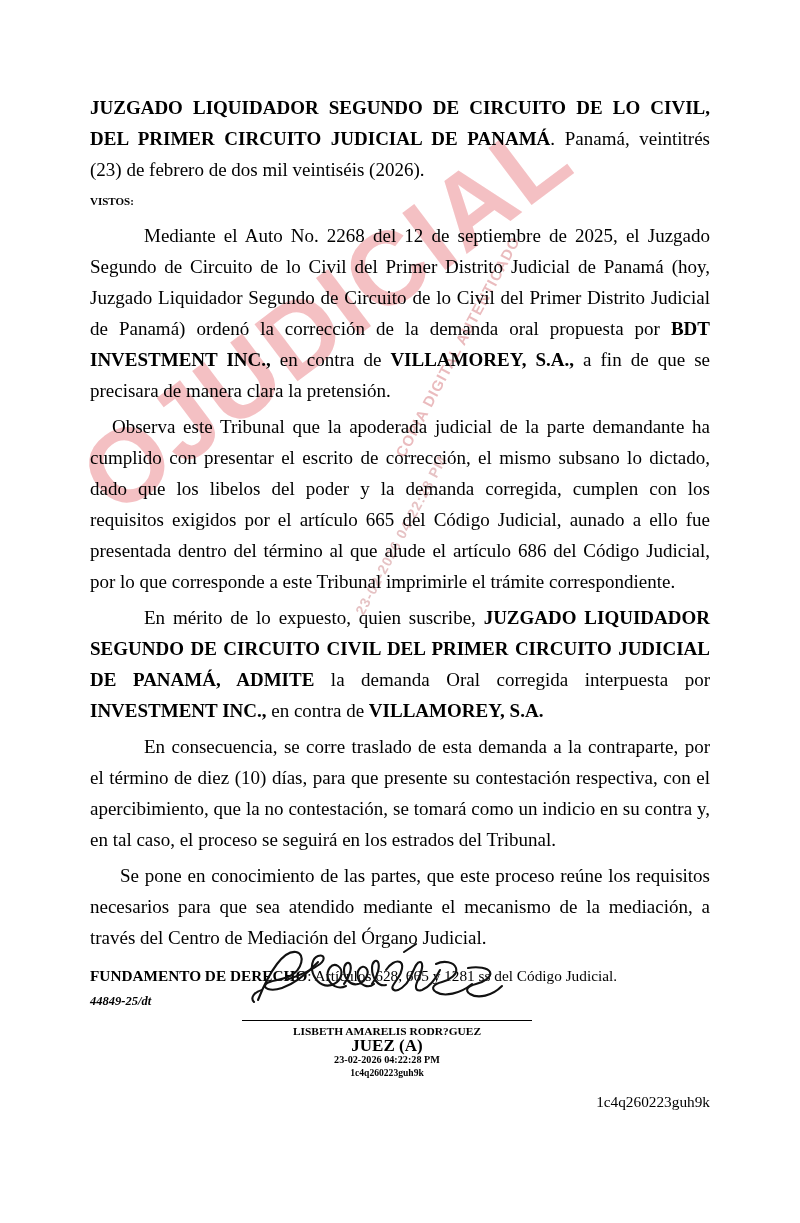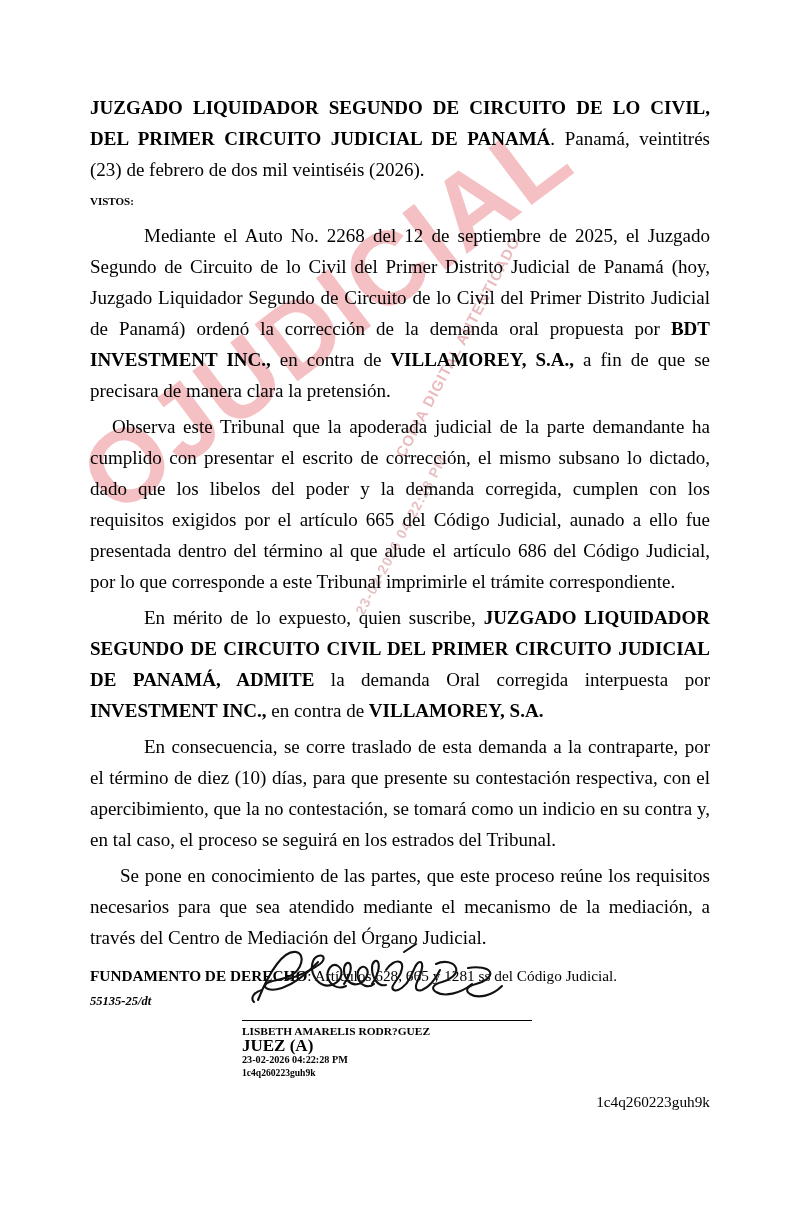--- a/index.html
+++ b/index.html
@@ -144,21 +144,21 @@
     width: 300px;
   }
   .sig-img svg { display: block; }
   .sig-rule {
     width: 290px;
     margin-left: 152px;
     border-top: 1.6px solid #000;
     margin-top: 2px;
   }
   .sig-name, .sig-role, .sig-stamp, .sig-hash {
-    text-align: left;
+    text-align: center;
     width: 290px;
     margin-left: 152px;
     font-family: "Liberation Serif", serif;
     font-weight: 700;
     color: #000;
   }
   .sig-name { font-size: 11.4px; line-height: 15px; padding-top: 3px; }
   .sig-role { font-size: 17px; line-height: 14px; }
   .sig-stamp { font-size: 10.2px; line-height: 13px; }
   .sig-hash { font-size: 9.6px; line-height: 13px; }
@@ -195,21 +195,21 @@
 
     <p class="body-txt para indent-lg"><span>En mérito de lo expuesto, quien suscribe, </span><b>JUZGADO LIQUIDADOR SEGUNDO DE CIRCUITO CIVIL DEL PRIMER CIRCUITO JUDICIAL DE PANAMÁ, ADMITE</b><span> la demanda Oral corregida interpuesta por </span><b>INVESTMENT INC.,</b><span> en contra de </span><b>VILLAMOREY, S.A.</b></p>
 
     <p class="body-txt para indent-lg">En consecuencia, se corre traslado de esta demanda a la contraparte, por el término de diez (10) días, para que presente su contestación respectiva, con el apercibimiento, que la no contestación, se tomará como un indicio en su contra  y, en tal caso, el proceso se seguirá en los estrados del Tribunal.</p>
 
     <p class="body-txt para indent-md"> Se pone en conocimiento de las partes, que este proceso reúne los requisitos necesarios para que sea atendido mediante el mecanismo de la mediación, a través del  Centro de Mediación del Órgano Judicial.</p>
 
 
     <p class="fundamento"><b>FUNDAMENTO DE DERECHO</b><span>: Artículos 628, 665 y 1281 ss del Código Judicial.</span></p>
 
-    <div class="refcode">55135-25/dt</div>
+    <div class="refcode">44849-25/dt</div>
 
     <div class="sig-block">
       <div class="sig-img">
         <svg width="300" height="80" viewBox="0 0 300 80" xmlns="http://www.w3.org/2000/svg" aria-hidden="true">
           <g fill="none" stroke="#111" stroke-width="2.1" stroke-linecap="round" stroke-linejoin="round">
             <path d="M18 60 C30 30 44 10 56 12 C66 14 62 30 50 36 C40 41 30 40 26 44 C22 48 30 52 42 48 C60 42 72 28 78 22"></path>
             <path d="M46 40 C58 36 72 30 80 24 C86 19 84 14 78 16 C72 18 70 28 74 36 C78 44 86 48 94 44 C102 40 104 30 98 26 C92 22 86 30 88 38 C90 45 98 50 106 46"></path>
             <path d="M104 44 C110 36 112 28 110 24 C108 21 104 24 104 30 C104 38 110 46 118 44 C126 42 130 32 126 28 C122 24 116 30 118 38 C120 45 128 49 134 44"></path>
             <path d="M132 44 C138 36 140 26 138 22 C136 19 132 22 132 28 C132 38 138 47 146 45"></path>
             <path d="M146 30 C150 24 156 20 160 22 C164 24 162 32 158 38 C154 44 150 48 154 50 C158 52 166 46 170 38 C174 30 176 22 180 22 C184 22 182 32 178 40 C174 48 176 52 182 50 C190 47 196 38 200 30"></path>

